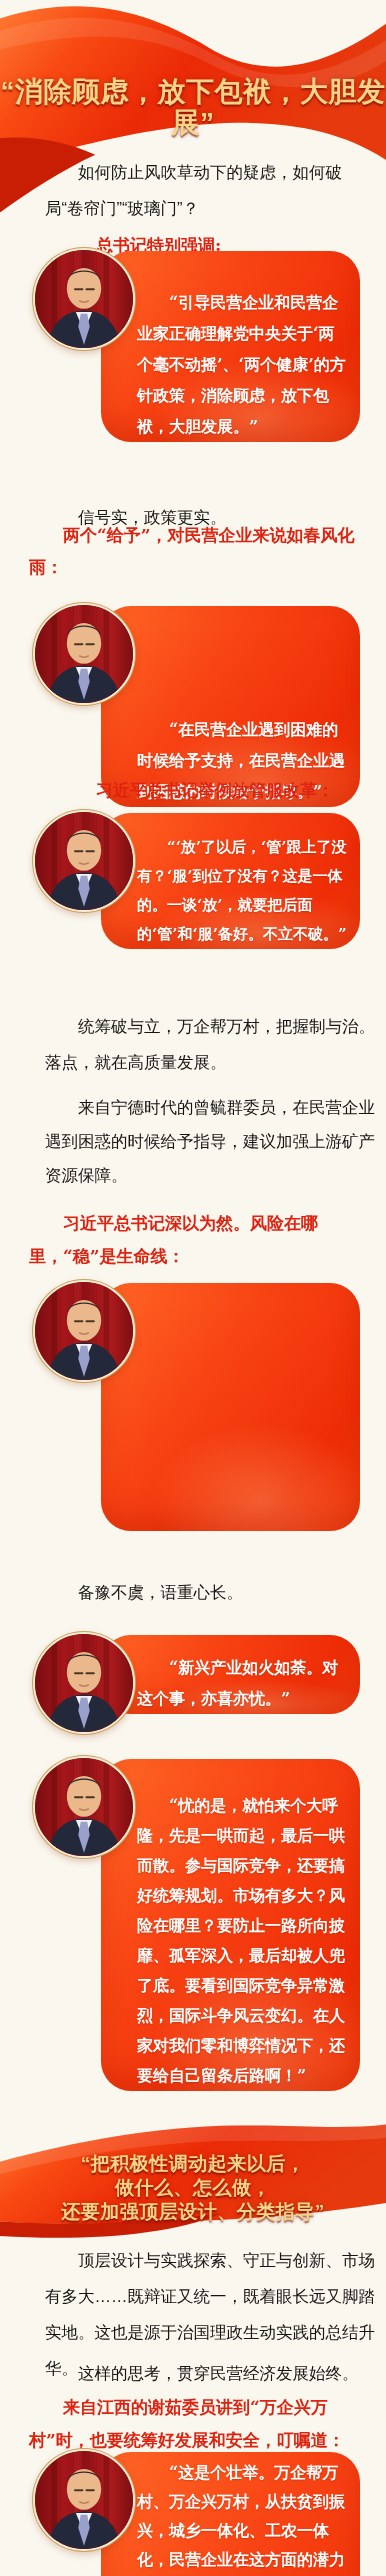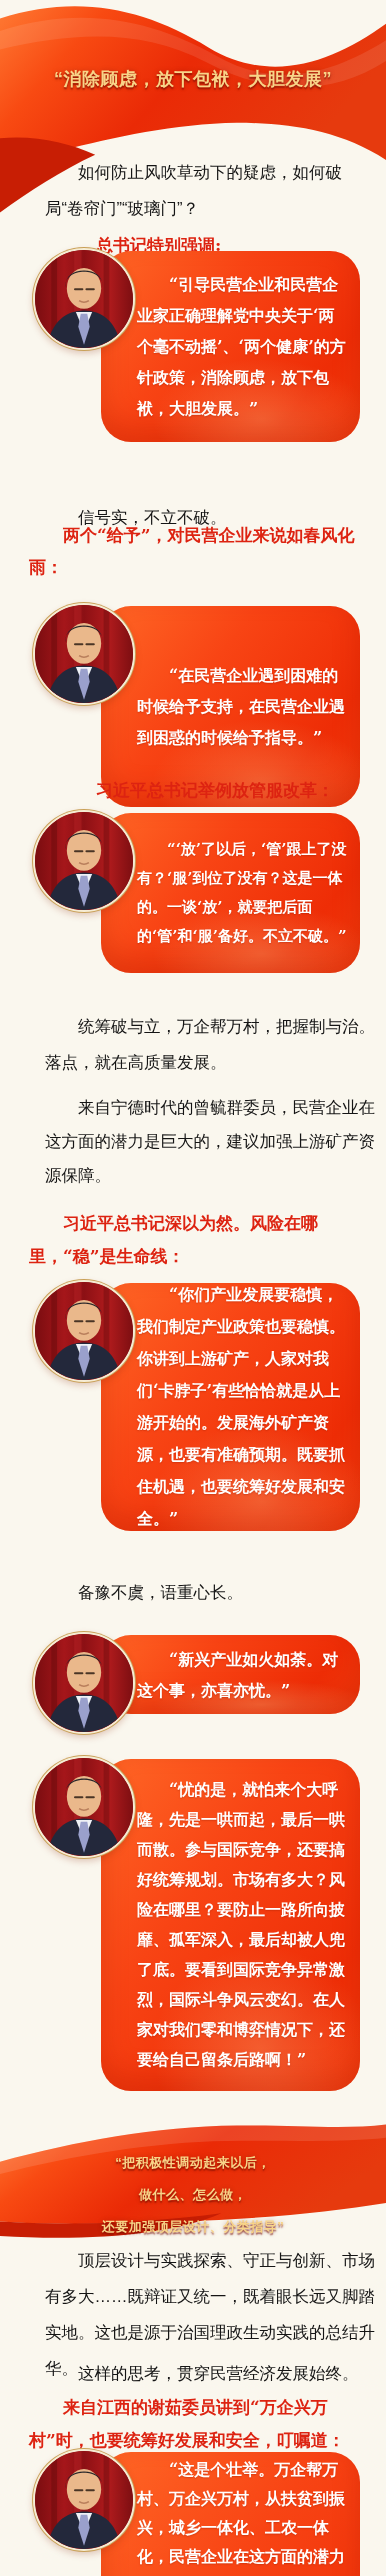--- a/index.html
+++ b/index.html
@@ -5,41 +5,41 @@
   html,body{margin:0;padding:0}
   body{width:386px;height:3933px;position:relative;background:#faf7ee;overflow:hidden;
        font-family:"Liberation Sans",sans-serif}
   .abs{position:absolute}
   
   .ribbon{left:0;width:386px;z-index:1}
   .title-gold{left:0;width:386px;text-align:center;color:#f8d488;font-weight:900;
       letter-spacing:0.5px;z-index:2;
       text-shadow:0 1.5px 1.5px rgba(120,12,0,.65),0 0 5.2px rgba(90,0,0,.30);
       font-family:"Liberation Sans",sans-serif}
-  .title1{top:58px;font-size:18px;line-height:1.1}
-  .title2{top:2136px;font-size:13px;line-height:32px;white-space:pre-line}
+  .title1{top:58px;font-size:28px;line-height:1.1}
+  .title2{top:2136px;font-size:19px;line-height:24px;white-space:pre-line}
   
   .para{left:29px;width:330px;margin:16px;text-indent:2em;color:#151515;z-index:2;
         font:400 16.5px/37px "Liberation Sans",sans-serif}
   
   .lead{left:29px;width:330px;margin:0;text-indent:2em;color:#dd2311;z-index:2;
         font:700 17px/33px "DejaVu Serif",serif}
   .lead--mid{left:96px;width:289px;text-indent:0}
   
   .qcard{left:0;width:386px;z-index:2}
   .card-bg{position:absolute;left:101px;right:26px;top:0;bottom:0;border-radius:30px;
       background:linear-gradient(128deg,#ff6726 0%,#f84414 38%,#ee2d06 78%,#f13a0c 100%);
       box-shadow:inset 0 -13.4px 26px rgba(190,30,0,.35)}
   .card-bg::after{content:"";position:absolute;inset:0;border-radius:30px;
       background:radial-gradient(60% 45% at 62% 88%,rgba(255,200,140,.30),rgba(255,255,255,0) 70%)}
   .portrait{position:absolute;left:33px;top:-3.1px;width:98px;height:98px;border-radius:50%;
       border:2.6px solid #f6ecd4;box-shadow:0 0 0 1px #c9a158,0 3.1px 7.2px rgba(140,40,10,.25);
       overflow:hidden;background:#8c1014;z-index:3}
   .portrait svg{display:block;width:100%;height:100%}
-  .qtext{position:absolute;left:137px;right:39px;top:0;bottom:0;display:flex;align-items:center}
+  .qtext{position:absolute;left:137px;right:39px;top:0;bottom:0;display:flex;align-items:flex-end}
   .qtext p{margin:0;text-indent:2em;color:#ffffff;
       font:600 16px/31px "DejaVu Serif",serif;
       text-shadow:0 1px 1.5px rgba(150,30,0,.35)}
 </style>
 </head>
 <body>
 
 <svg width="0" height="0" style="position:absolute" aria-hidden="true">
   <defs>
     <linearGradient id="curt" x1="0" y1="0" x2="1" y2="0">
@@ -90,62 +90,59 @@
   <div class="portrait">
       <svg viewBox="0 0 120 120">
         <use href="#xi"></use>
       </svg>
     </div>
   <div class="qtext">
       <p>“引导民营企业和民营企业家正确理解党中央关于‘两个毫不动摇’、‘两个健康’的方针政策，消除顾虑，放下包袱，大胆发展。”</p>
     </div>
 </div>
 
-<p class="abs para" style="top:483px">信号实，不立不破。</p>
+<p class="abs para" style="top:483px">信号实，政策更实。</p>
 <p class="abs lead" style="top:519px;line-height:32px">两个“给予”，对民营企业来说如春风化雨：</p>
 
 <div class="abs qcard" style="top:606px;height:201px">
   <div class="card-bg"></div>
   <div class="portrait">
       <svg viewBox="0 0 120 120">
         <use href="#xi"></use>
       </svg>
     </div>
   <div class="qtext">
       <p>“在民营企业遇到困难的时候给予支持，在民营企业遇到困惑的时候给予指导。”</p>
     </div>
 </div>
 
 <p class="abs lead lead--mid" style="top:774px">习近平总书记举例放管服改革：</p>
 
-<div class="abs qcard" style="top:813px;height:160px">
+<div class="abs qcard" style="top:813px;height:136px">
   <div class="card-bg"></div>
   <div class="portrait">
       <svg viewBox="0 0 120 120">
         <use href="#xi"></use>
       </svg>
     </div>
   <div class="qtext">
       <p style="font-size:15px;line-height:29px">“‘放’了以后，‘管’跟上了没有？‘服’到位了没有？这是一体的。一谈‘放’，就要把后面的‘管’和‘服’备好。不立不破。”</p>
     </div>
 </div>
 
 <p class="abs para" style="top:992px;line-height:36px">统筹破与立，万企帮万村，把握制与治。落点，就在高质量发展。</p>
-<p class="abs para" style="top:1074px;line-height:34px">来自宁德时代的曾毓群委员，民营企业在这方面的潜力是巨大的，建议加强上游矿产资源保障。</p>
+<p class="abs para" style="top:1074px;line-height:34px">来自宁德时代的曾毓群委员，在民营企业遇到困惑的时候给予指导，建议加强上游矿产资源保障。</p>
 <p class="abs lead" style="top:1207px">习近平总书记深以为然。风险在哪里，“稳”是生命线：</p>
 
 <div class="abs qcard" style="top:1283px;height:248px">
   <div class="card-bg"></div>
   <div class="portrait">
       <svg viewBox="0 0 120 120">
         <use href="#xi"></use>
       </svg>
-    </div>
-  <div class="qtext">
-      <p style="line-height:32px">“你们产业发展要稳慎，我们制定产业政策也要稳慎。你讲到上游矿产，人家对我们‘卡脖子’有些恰恰就是从上游开始的。发展海外矿产资源，也要有准确预期。既要抓住机遇，也要统筹好发展和安全。”</p>
     </div>
 </div>
 
 <p class="abs para" style="top:1558px">备豫不虞，语重心长。</p>
 
 <div class="abs qcard" style="top:1635px;height:79px">
   <div class="card-bg"></div>
   <div class="portrait">
       <svg viewBox="0 0 120 120">
         <use href="#xi"></use>

